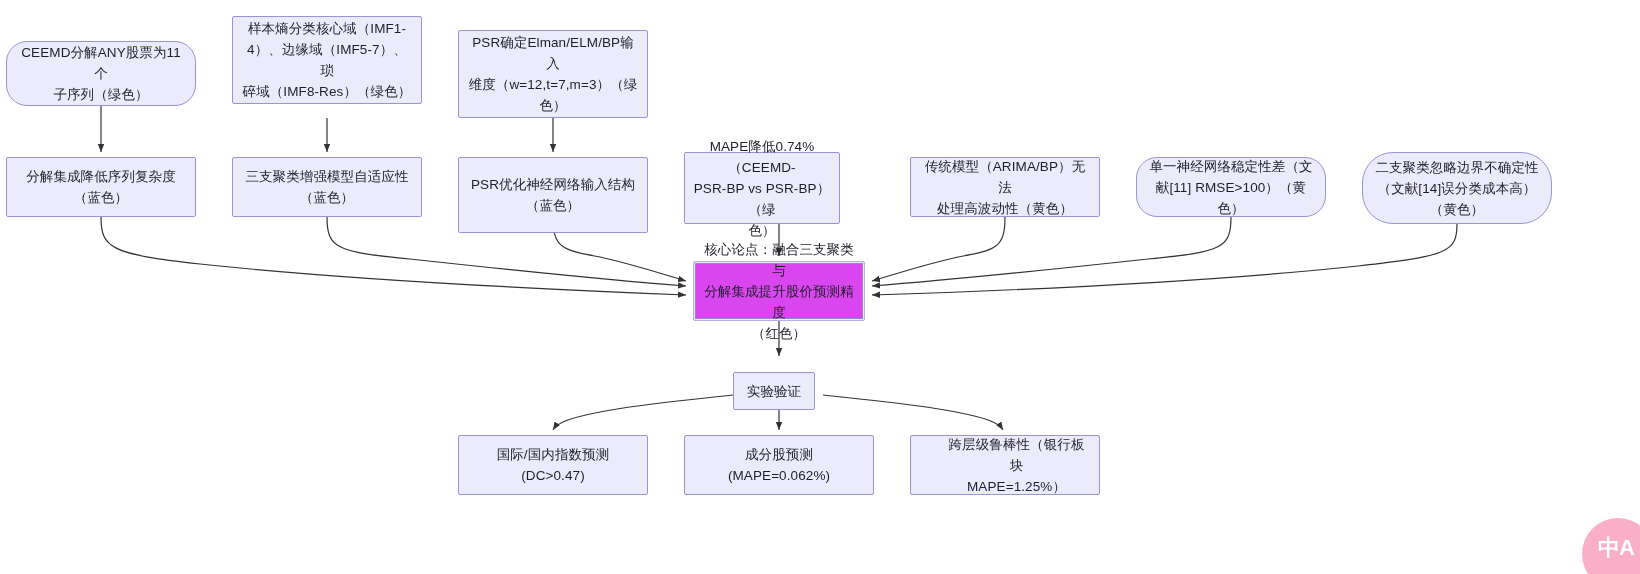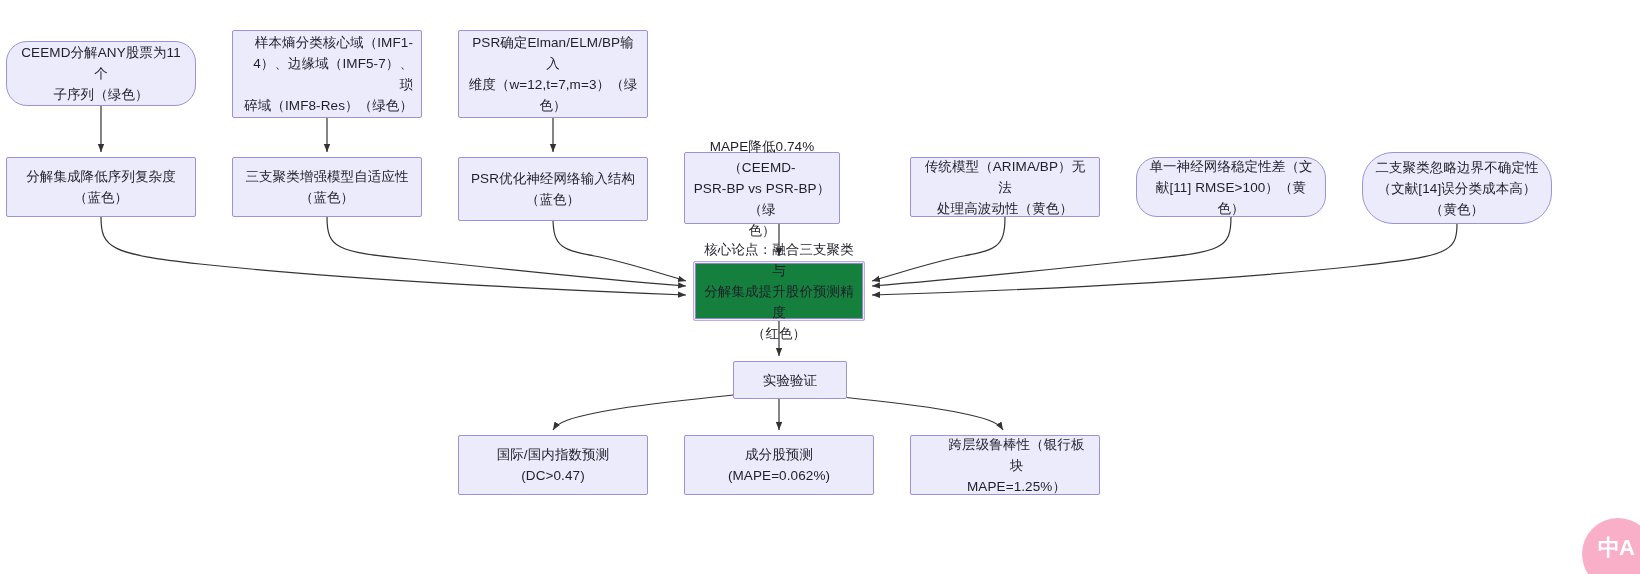--- a/index.html
+++ b/index.html
@@ -37,21 +37,21 @@
     text-align: center;
     color: #1f1f29;
     font-size: 13.5px;
     line-height: 21px;
     padding: 4px 8px;
     letter-spacing: 0.1px;
   }
   .node-core {
     border: 1px solid #B7B0E3;
     box-shadow: inset 0 0 0 1px #ECEBFB, inset 0 0 0 2px #8F86CE;
-    background: #15803d;
+    background: #d946ef;
   }
   .node-label {
     display: block;
     width: 100%;
     white-space: pre-line;
   }
   #watermark {
     position: absolute;
     right: -14px;
     bottom: -16px;
@@ -109,21 +109,21 @@
       <path d="M779,399 L779,430" marker-end="url(#arrow)"></path>
       <path d="M823,395 C866,400 916,404 956,412 C986,418 998,422 1003,430" marker-end="url(#arrow)"></path>
     </g>
   </svg>
 
   <div class="node" style="left:6px; top:41px; width:190px; height:65px;border-radius:21px;">
     <span class="node-label">CEEMD分解ANY股票为11个
 子序列（绿色）</span>
   </div>
 
-  <div class="node" style="left:232px; top:30px; width:190px; height:88px;text-align:right;">
+  <div class="node" style="left:232px; top:16px; width:190px; height:88px;">
     <span class="node-label">样本熵分类核心域（IMF1-
 4）、边缘域（IMF5-7）、琐
 碎域（IMF8-Res）（绿色）</span>
   </div>
 
   <div class="node" style="left:458px; top:30px; width:190px; height:88px;">
     <span class="node-label">PSR确定Elman/ELM/BP输入
 维度（w=12,t=7,m=3）（绿
 色）</span>
   </div>
@@ -131,21 +131,21 @@
   <div class="node" style="left:6px; top:157px; width:190px; height:60px;">
     <span class="node-label">分解集成降低序列复杂度
 （蓝色）</span>
   </div>
 
   <div class="node" style="left:232px; top:157px; width:190px; height:60px;">
     <span class="node-label">三支聚类增强模型自适应性
 （蓝色）</span>
   </div>
 
-  <div class="node" style="left:458px; top:157px; width:190px; height:64px;">
+  <div class="node" style="left:458px; top:157px; width:190px; height:76px;">
     <span class="node-label">PSR优化神经网络输入结构
 （蓝色）</span>
   </div>
 
   <div class="node" style="left:684px; top:152px; width:156px; height:72px;">
     <span class="node-label">MAPE降低0.74%（CEEMD-
 PSR-BP vs PSR-BP）（绿
 色）</span>
   </div>
 
@@ -164,21 +164,21 @@
 （文献[14]误分类成本高）
 （黄色）</span>
   </div>
 
   <div class="node node-core" style="left:693px; top:261px; width:172px; height:60px;">
     <span class="node-label">核心论点：融合三支聚类与
 分解集成提升股价预测精度
 （红色）</span>
   </div>
 
-  <div class="node" style="left:733px; top:361px; width:114px; height:38px;justify-content:center;">
+  <div class="node" style="left:733px; top:372px; width:82px; height:38px;justify-content:center;">
     <span class="node-label">实验验证</span>
   </div>
 
   <div class="node" style="left:458px; top:435px; width:190px; height:60px;">
     <span class="node-label">国际/国内指数预测
 (DC&gt;0.47)</span>
   </div>
 
   <div class="node" style="left:684px; top:435px; width:190px; height:60px;">
     <span class="node-label">成分股预测

